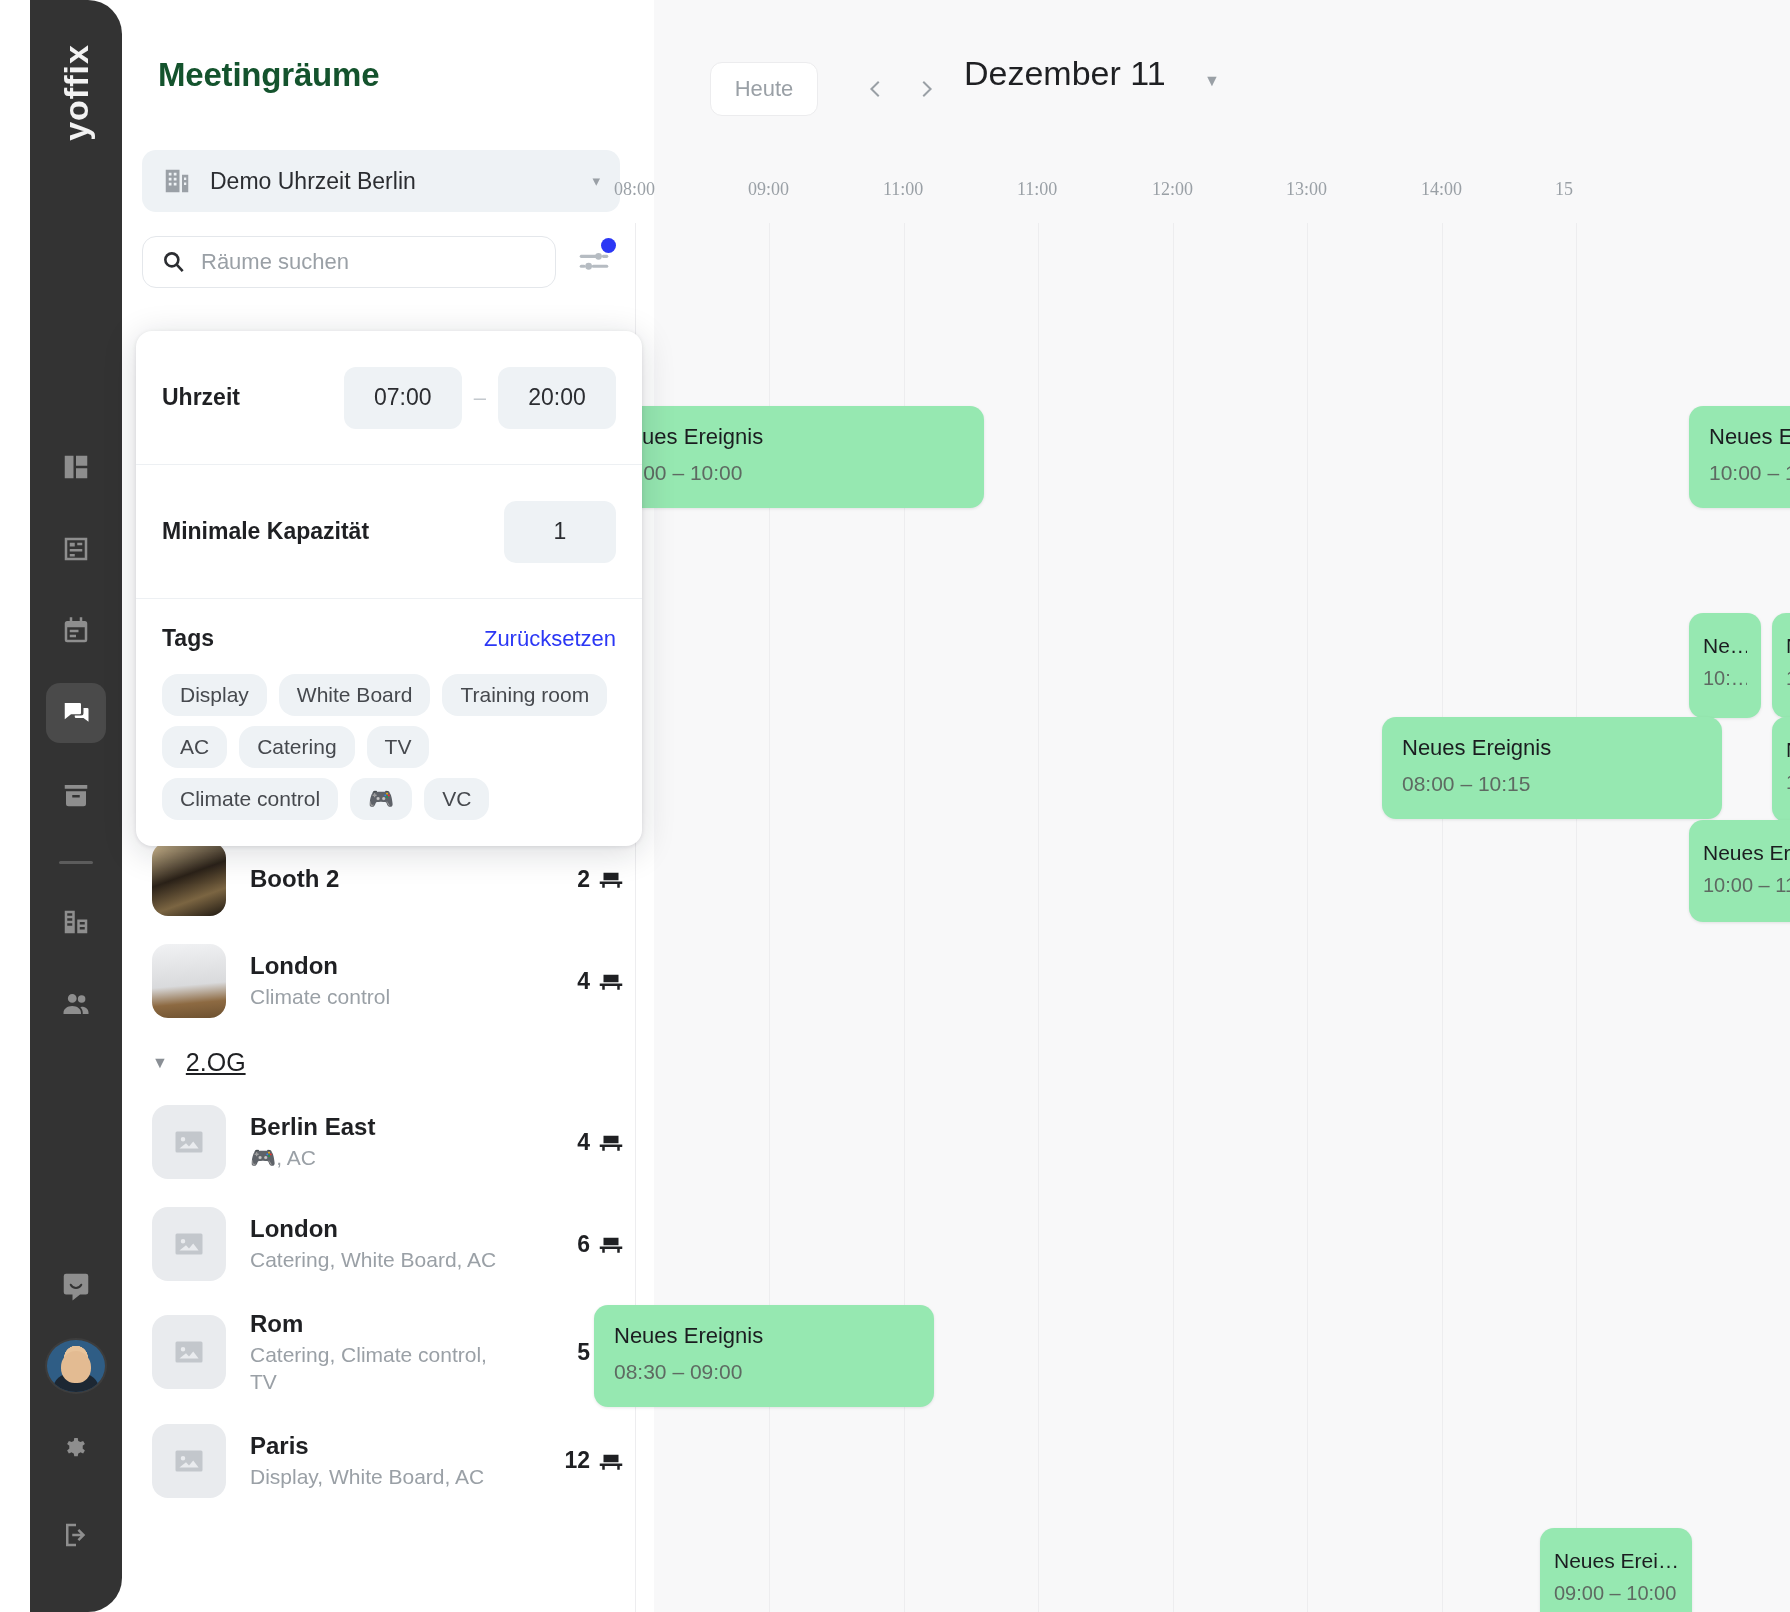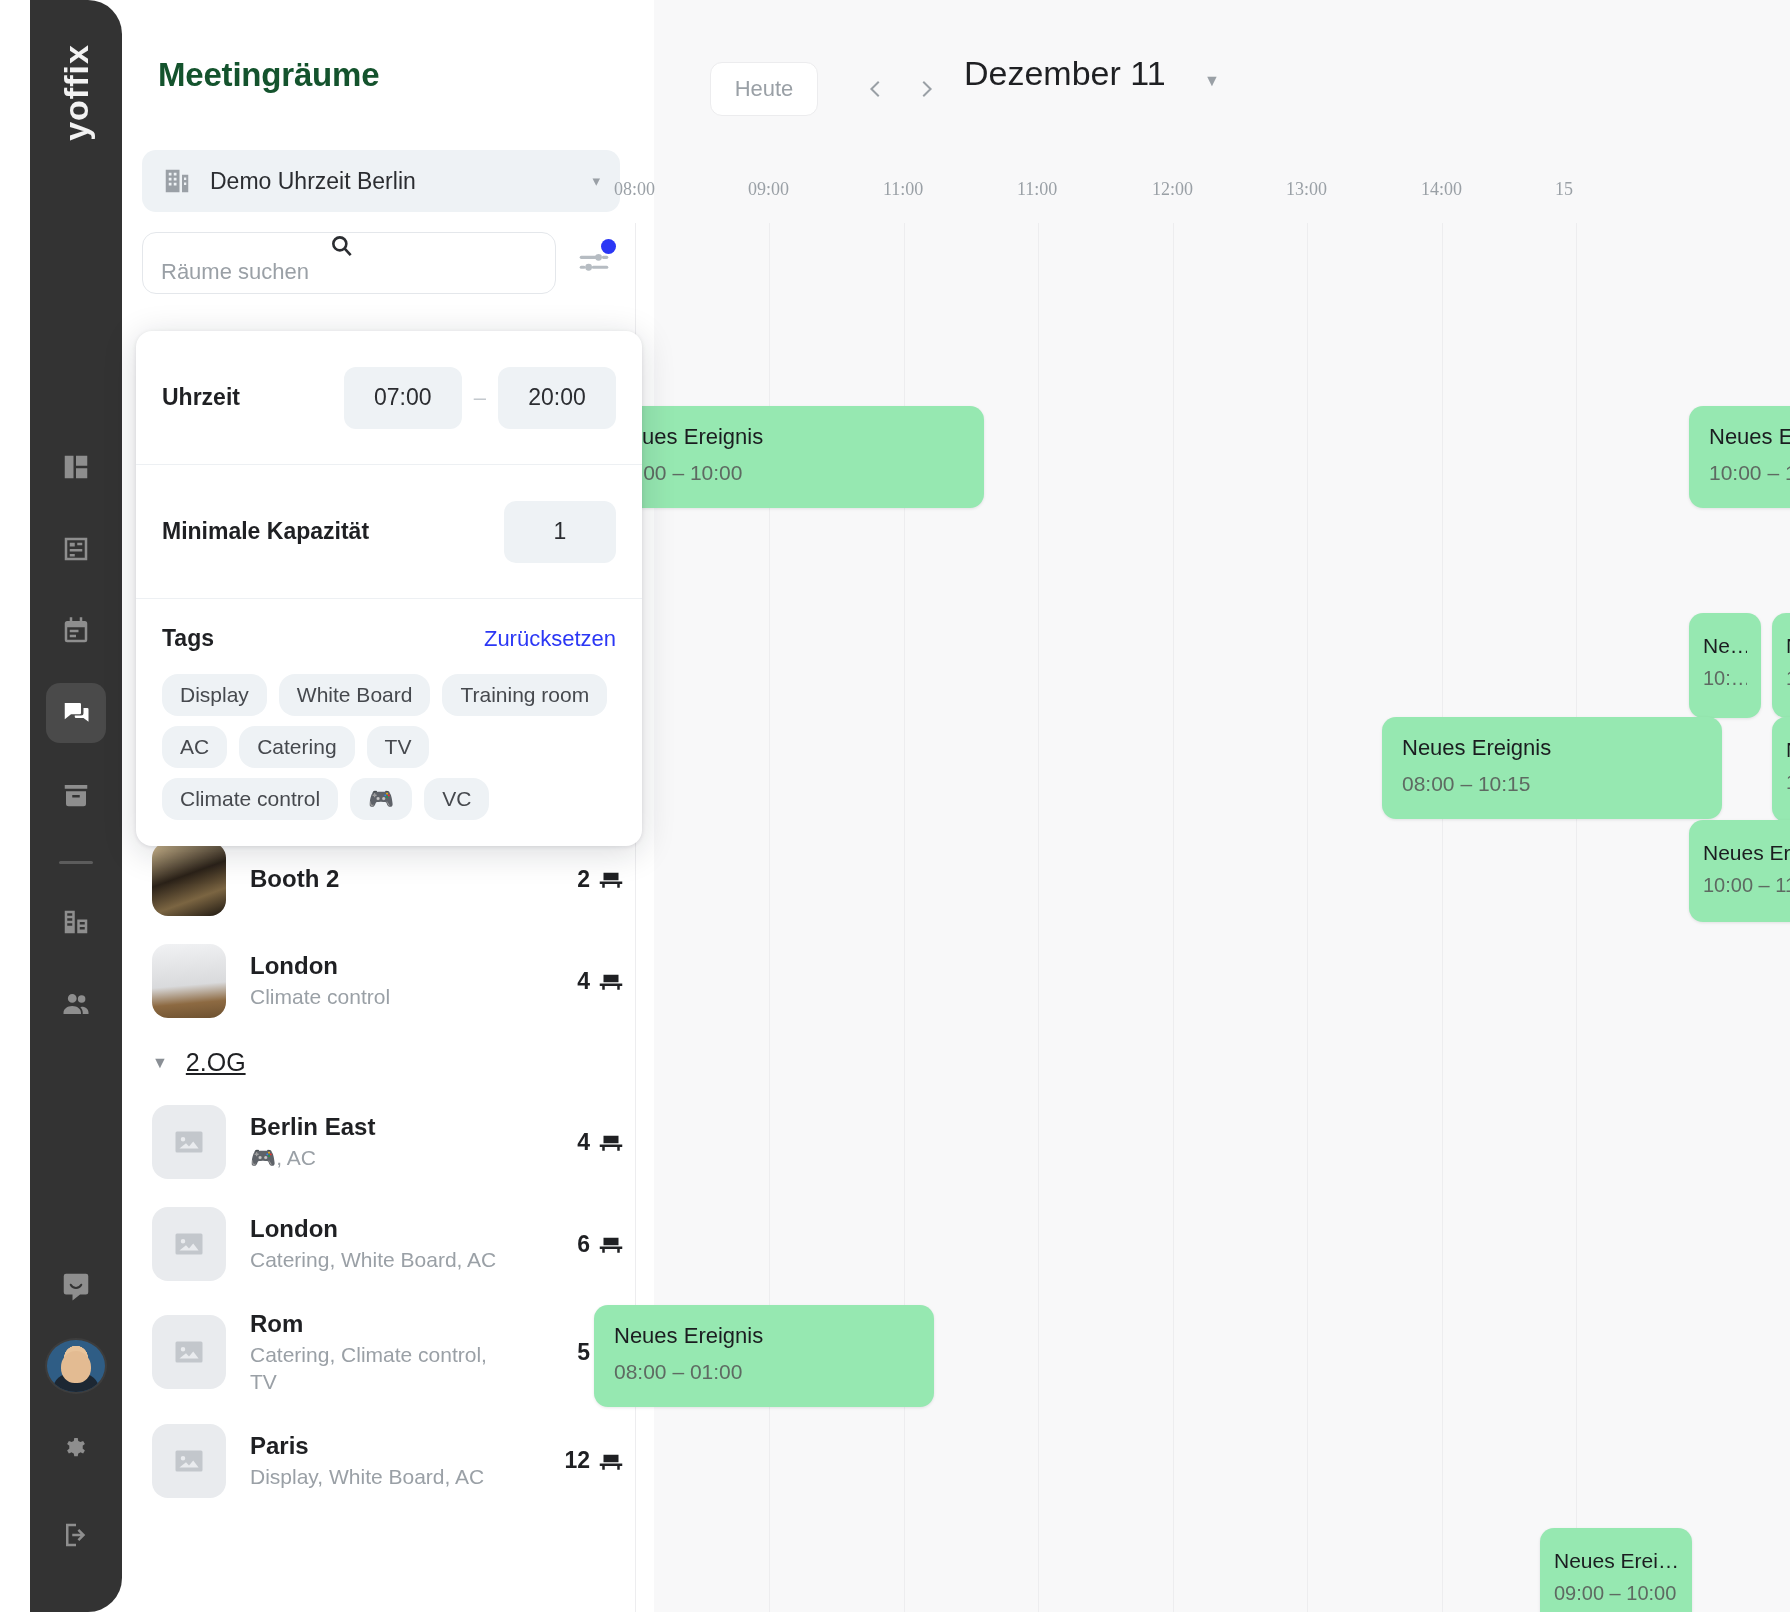--- a/index.html
+++ b/index.html
@@ -70,22 +70,22 @@
     background: #eef2f5; border-radius: 14px;
     display: flex; align-items: center; padding: 0 20px; cursor: pointer;
   }
   .office-select .bld { width: 30px; height: 30px; margin-right: 18px; flex:0 0 auto; }
   .office-select .bld svg { width:30px; height:30px; fill:#9aa0a6; }
   .office-name { font-size: 23px; color: #2b2d31; flex: 1 1 auto; }
   .caret { color: #9aa0a6; font-size: 15px; }
 
   .search-row { margin: 20px 0 0 20px; display:flex; align-items:center; width: 500px;}
   .search-box {
-    width: 414px; height: 62px; border: 1px solid #e4e7eb; border-radius: 14px;
-    display:flex; align-items:center; padding: 0 18px; background:#fff;flex-direction:column;
+    width: 414px; height: 52px; border: 1px solid #e4e7eb; border-radius: 14px;
+    display:flex; align-items:center; padding: 0 18px; background:#fff;
   }
   .search-box .mag { width: 26px; height: 26px; margin-right: 14px; flex:0 0 auto;}
   .search-box .mag svg { width:26px; height:26px; stroke:#2b2d31; fill:none; stroke-width:2.4;}
   .search-box input {
     border: 0; outline: 0; font-size: 22px; color:#2b2d31;
     font-family: "Liberation Sans", sans-serif; width: 100%; background: transparent;
   }
   .search-box input::placeholder { color:#9aa0a6; }
   .filter-btn { position:relative; width:60px; height:60px; margin-left:8px; display:flex;align-items:center;justify-content:center;cursor:pointer;}
   .filter-btn svg { width:34px;height:34px; }
@@ -491,21 +491,21 @@
       <div class="event ev-sm" style="left: 1772px; top: 717px; width: 72px; height: 105px; background: rgb(150, 232, 177);">
         <div class="ev-title">Ne…</div>
         <div class="ev-time">10:3…</div>
       </div>
       <div class="event ev-sm" style="left: 1689px; top: 820px; width: 152px; height: 102px; background: rgb(150, 232, 177);">
         <div class="ev-title">Neues Erei…</div>
         <div class="ev-time">10:00 – 11:00</div>
       </div>
       <div class="event" style="left: 594px; top: 1305px; width: 340px; height: 102px; background: rgb(150, 232, 177);">
         <div class="ev-title">Neues Ereignis</div>
-        <div class="ev-time">08:00 – 01:00</div>
+        <div class="ev-time">08:30 – 09:00</div>
       </div>
       <div class="event ev-sm" style="left: 1540px; top: 1528px; width: 152px; height: 102px; background: rgb(150, 232, 177);">
         <div class="ev-title">Neues Erei…</div>
         <div class="ev-time">09:00 – 10:00</div>
       </div>
     </div>
 
 </div>
 
 </body></html>

